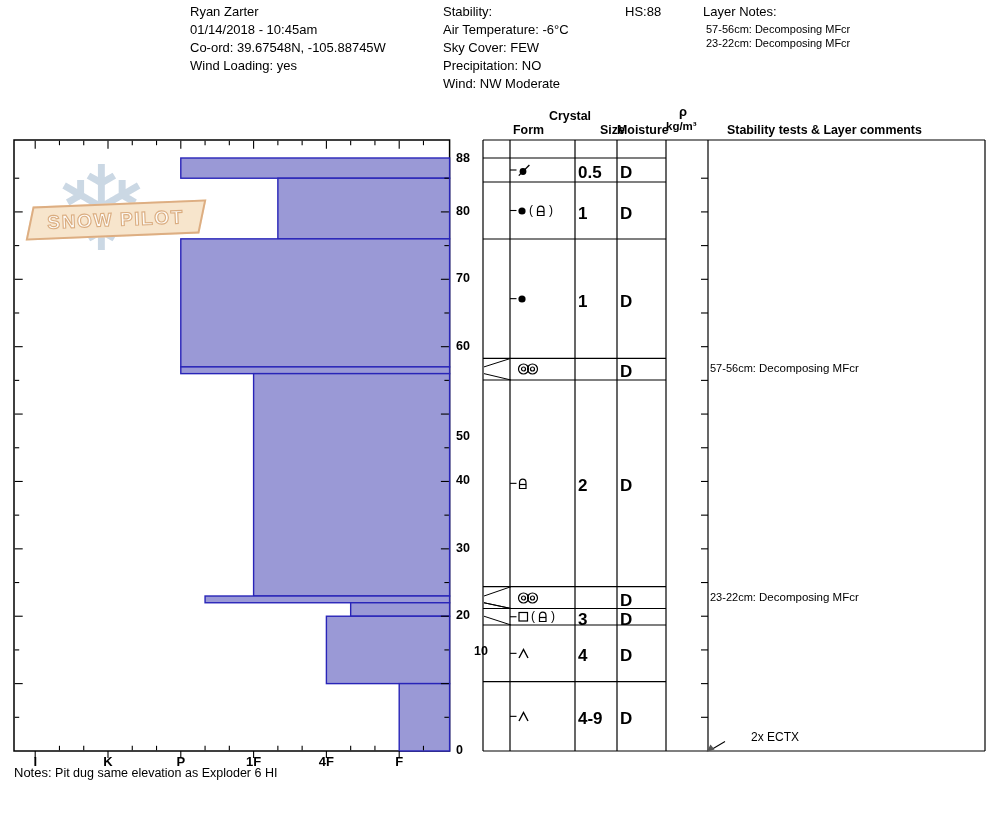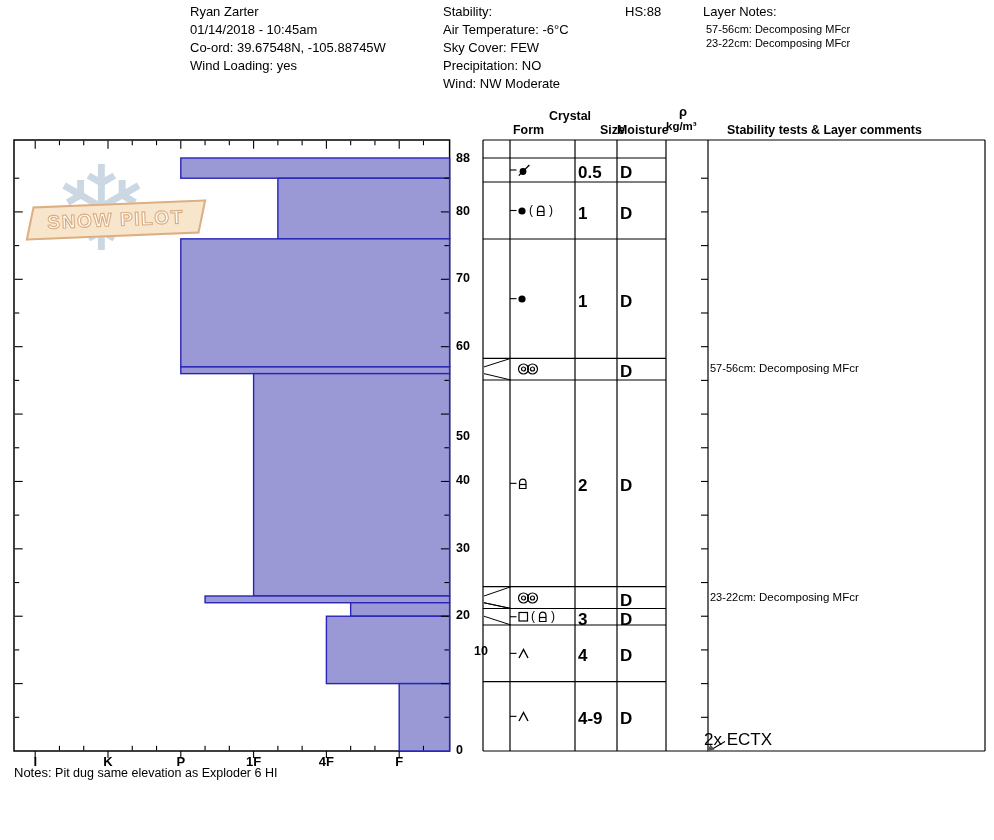--- a/index.html
+++ b/index.html
@@ -176,21 +176,21 @@
     <div class="t f13 b" style="left:703px;top:3px">Layer Notes:</div>
 
     <div class="t hdr" style="left:549px;top:109px">Crystal</div>
     <div class="t hdr" style="left:513px;top:123px">Form</div>
     <div class="t hdr" style="left:600px;top:123px">Size</div>
     <div class="t hdr" style="left:617px;top:123px">Moisture</div>
     <div class="t hdr" style="left:679px;top:104px;font-size:13px">ρ</div>
     <div class="t hdr" style="left:666px;top:120px;font-size:11.5px">kg/m³</div>
     <div class="t hdr" style="left:727px;top:123px">Stability tests &amp; Layer comments</div>
 
-    <div class="t b" style="left:704px;top:730px;font-size:17px">2x ECTX</div>
+    <div class="t b" style="left:751px;top:730px;font-size:12px">2x ECTX</div>
 
     <div class="t" style="left:14px;top:765px;font-size:12.5px"><span class="b" style="font-size:13px">Notes:</span> <span>Pit dug same elevation as Exploder 6 HI</span></div>
       <div class="t f13" style="left: 190px; top: 3px;">
         <div>Ryan Zarter</div>
         <div>01/14/2018 - 10:45am</div>
         <div><span class="b">Co-ord:</span> 39.67548N, -105.88745W</div>
         <div><span class="b">Wind Loading:</span> yes</div>
       </div>
       <div class="t f13" style="left: 443px; top: 3px;">
         <div><span class="b">Stability:</span>&nbsp;</div>

